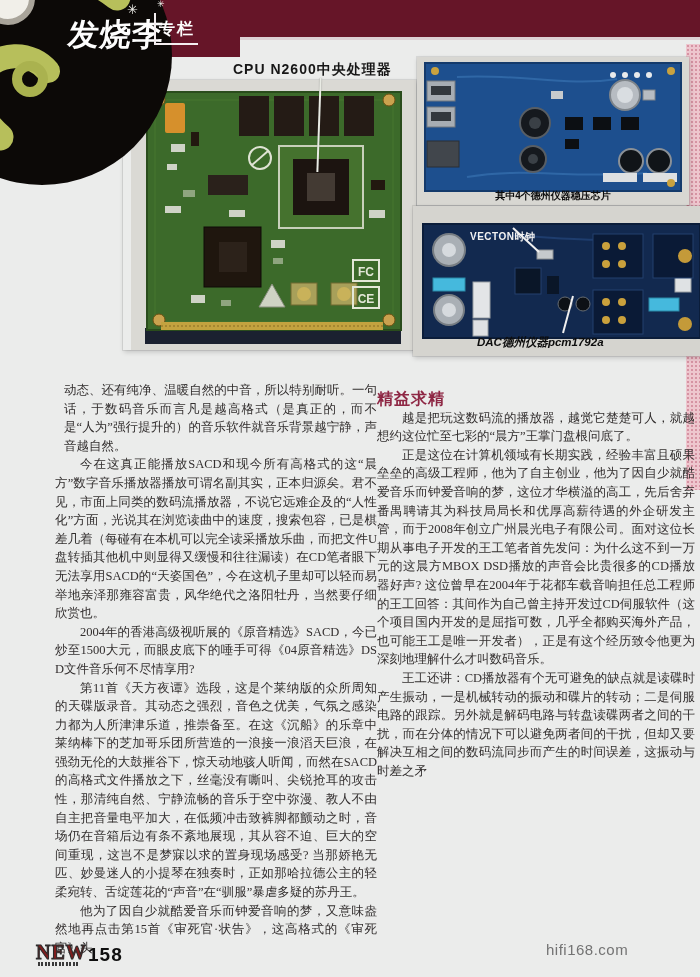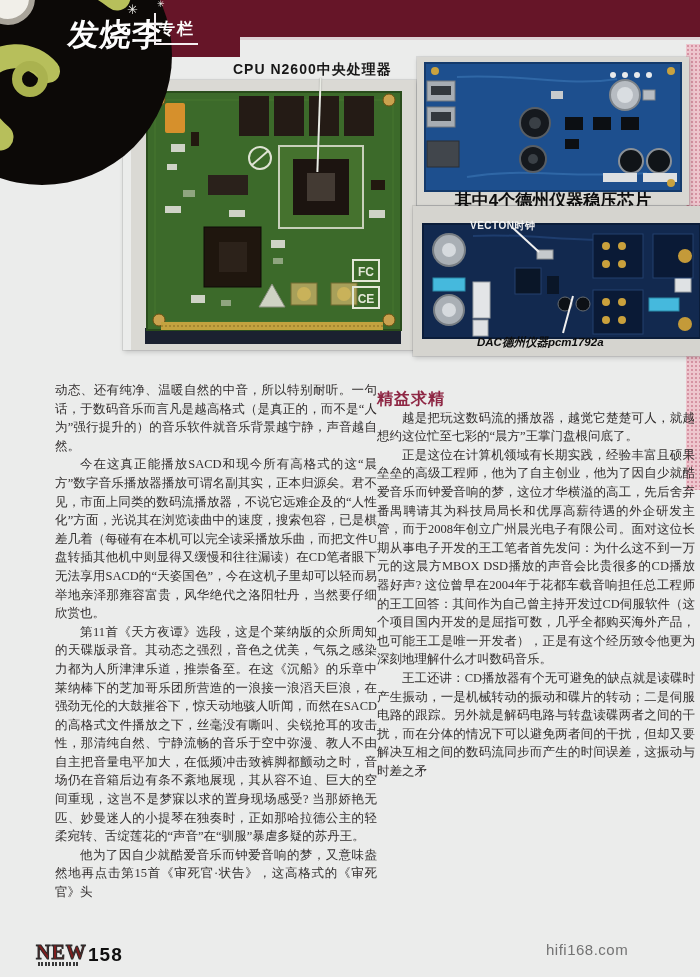--- a/index.html
+++ b/index.html
@@ -33,32 +33,32 @@
   .photo-blue1{left:417px;top:57px;width:272px;height:148px;}
   .photo-blue2{left:413px;top:206px;width:287px;height:150px;}
   .cpu-label{position:absolute;left:233px;top:61px;z-index:5;
         font-family:"Liberation Sans","DejaVu Sans",sans-serif;
         font-size:14px;font-weight:bold;color:#161616;letter-spacing:1px;}
   .pointer-line{position:absolute;left:318px;top:78px;width:2px;height:94px;background:#e9ebe4;
         transform:rotate(2deg);z-index:5;box-shadow:0 0 1px rgba(0,0,0,.4);}
   .caption-on-photo{position:absolute;left:0;right:0;text-align:center;
         font-family:"Liberation Sans","DejaVu Sans",sans-serif;
         font-weight:bold;color:#0d0d0d;}
-  .caption1{top:132px;font-size:17px;}
+  .caption1{top:132px;font-size:10px;}
   .caption2{left:64px;right:auto;top:129px;font-size:11.5px;font-style:italic;}
-  .clock-label{position:absolute;left:57px;top:13px;
+  .clock-label{position:absolute;left:57px;top:24px;
         font-family:"Liberation Sans","DejaVu Sans",sans-serif;
         font-size:10px;font-weight:bold;color:#f2f2f2;letter-spacing:.5px;}
   
   .col{position:absolute;top:381px;font-size:12.5px;line-height:18.6px;color:#322e2e;
         text-align:justify;word-break:break-all;}
   .col-left{left:55px;width:322px;}
   .col-right{left:377px;width:318px;}
   .col p{margin:0;text-indent:2em;}
-  .col p.cont{text-indent:0;}
+  .col p.cont{text-indent:0;margin-left:9px;}
   .section-heading{margin:9px 0 0 0;font-size:16px;font-weight:bold;color:#8e2744;
         font-family:"Liberation Sans","DejaVu Sans",sans-serif;letter-spacing:1px;}
   
   .footer-logo{position:absolute;left:36px;top:941px;
         font-family:"Liberation Serif","DejaVu Serif",serif;
         font-size:20px;font-weight:bold;letter-spacing:1px;color:#7f1d1d;
         -webkit-text-stroke:1px #2c2c2c;text-shadow:0 0 1px #444;}
   .footer-logo-sub{position:absolute;left:38px;top:962px;width:42px;height:4px;
         background-image:repeating-linear-gradient(90deg,#3a3a3a 0 2px,rgba(0,0,0,0) 2px 3.5px);}
   .page-number{position:absolute;left:88px;top:944px;
@@ -237,20 +237,21 @@
     <line x1="100" y1="22" x2="126" y2="46" stroke="#f0f0f0" stroke-width="2"></line>
     <line x1="150" y1="127" x2="160" y2="90" stroke="#f0f0f0" stroke-width="2"></line>
   </svg>
   <div class="clock-label">VECTON时钟</div>
   <div class="caption-on-photo caption2">DAC德州仪器pcm1792a</div>
 </div>
 
 <div class="col col-left">
   <p class="cont">动态、还有纯净、温暖自然的中音，所以特别耐听。一句话，于数码音乐而言凡是越高格式（是真正的，而不是“人为”强行提升的）的音乐软件就音乐背景越宁静，声音越自然。</p>
   <p>今在这真正能播放SACD和现今所有高格式的这“晨方”数字音乐播放器播放可谓名副其实，正本归源矣。君不见，市面上同类的数码流播放器，不说它远难企及的“人性化”方面，光说其在浏览读曲中的速度，搜索包容，已是棋差几着（每碰有在本机可以完全读采播放乐曲，而把文件U盘转插其他机中则显得又缓慢和往往漏读）在CD笔者眼下无法享用SACD的“天姿国色”，今在这机子里却可以轻而易举地亲泽那雍容富贵，风华绝代之洛阳牡丹，当然要仔细欣赏也。</p>
+  <p>2004年的香港高级视听展的《原音精选》SACD，今已炒至1500大元，而眼皮底下的唾手可得《04原音精选》DSD文件音乐何不尽情享用?</p>
   <p>第11首《天方夜谭》选段，这是个莱纳版的众所周知的天碟版录音。其动态之强烈，音色之优美，气氛之感染力都为人所津津乐道，推崇备至。在这《沉船》的乐章中莱纳棒下的芝加哥乐团所营造的一浪接一浪滔天巨浪，在强劲无伦的大鼓摧谷下，惊天动地骇人听闻，而然在SACD的高格式文件播放之下，丝毫没有嘶叫、尖锐抢耳的攻击性，那清纯自然、宁静流畅的音乐于空中弥漫、教人不由自主把音量电平加大，在低频冲击致裤脚都颤动之时，音场仍在音箱后边有条不紊地展现，其从容不迫、巨大的空间重现，这岂不是梦寐以求的置身现场感受? 当那娇艳无匹、妙曼迷人的小提琴在独奏时，正如那哈拉德公主的轻柔宛转、舌绽莲花的“声音”在“驯服”暴虐多疑的苏丹王。</p>
   <p>他为了因自少就酷爱音乐而钟爱音响的梦，又意味盎然地再点击第15首《审死官·状告》，这高格式的《审死官》头</p>
 </div>
 
 <div class="col col-right">
   <h3 class="section-heading">精益求精</h3>
   <p>越是把玩这数码流的播放器，越觉它楚楚可人，就越想约这位忙至七彩的“晨方”王掌门盘根问底了。</p>
   <p>正是这位在计算机领域有长期实践，经验丰富且硕果垒垒的高级工程师，他为了自主创业，他为了因自少就酷爱音乐而钟爱音响的梦，这位才华横溢的高工，先后舍弃番禺聘请其为科技局局长和优厚高薪待遇的外企研发主管，而于2008年创立广州晨光电子有限公司。面对这位长期从事电子开发的王工笔者首先发问：为什么这不到一万元的这晨方MBOX DSD播放的声音会比贵很多的CD播放器好声? 这位曾早在2004年于花都车载音响担任总工程师的王工回答：其间作为自己曾主持开发过CD伺服软件（这个项目国内开发的是屈指可数，几乎全都购买海外产品，也可能王工是唯一开发者），正是有这个经历致令他更为深刻地理解什么才叫数码音乐。</p>
   <p>王工还讲：CD播放器有个无可避免的缺点就是读碟时产生振动，一是机械转动的振动和碟片的转动；二是伺服电路的跟踪。另外就是解码电路与转盘读碟两者之间的干扰，而在分体的情况下可以避免两者间的干扰，但却又要解决互相之间的数码流同步而产生的时间误差，这振动与时差之矛</p>
 </div>

